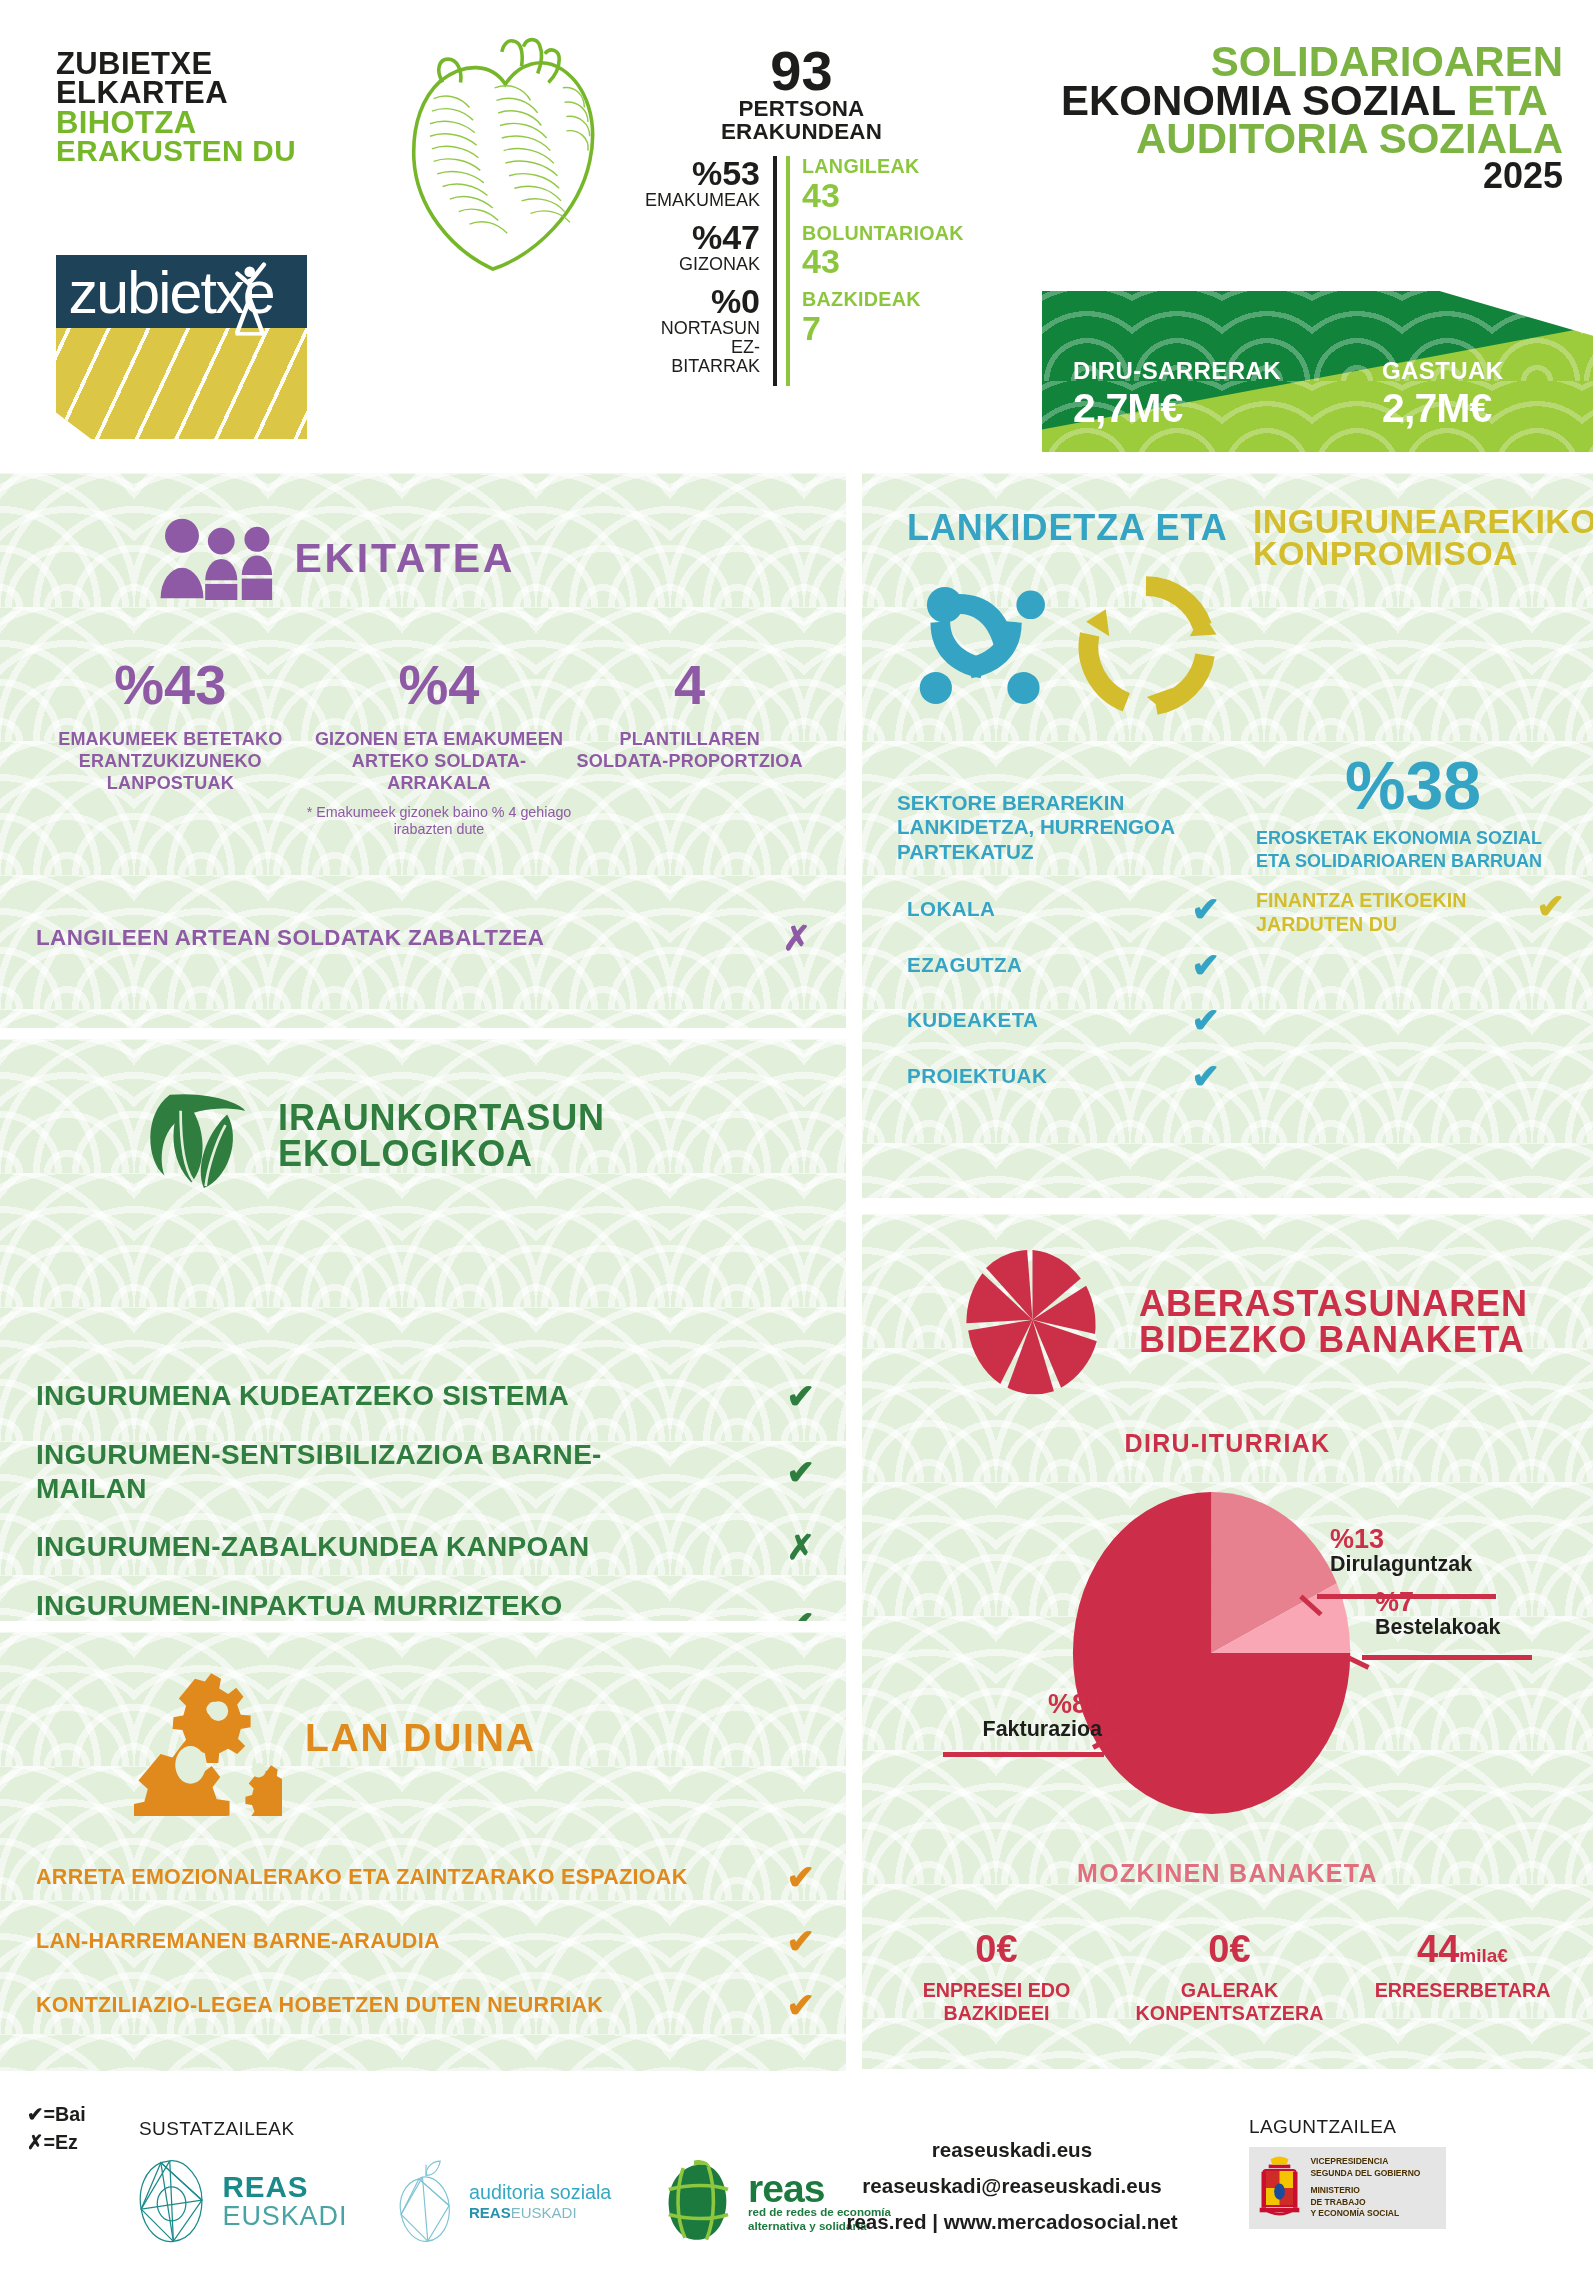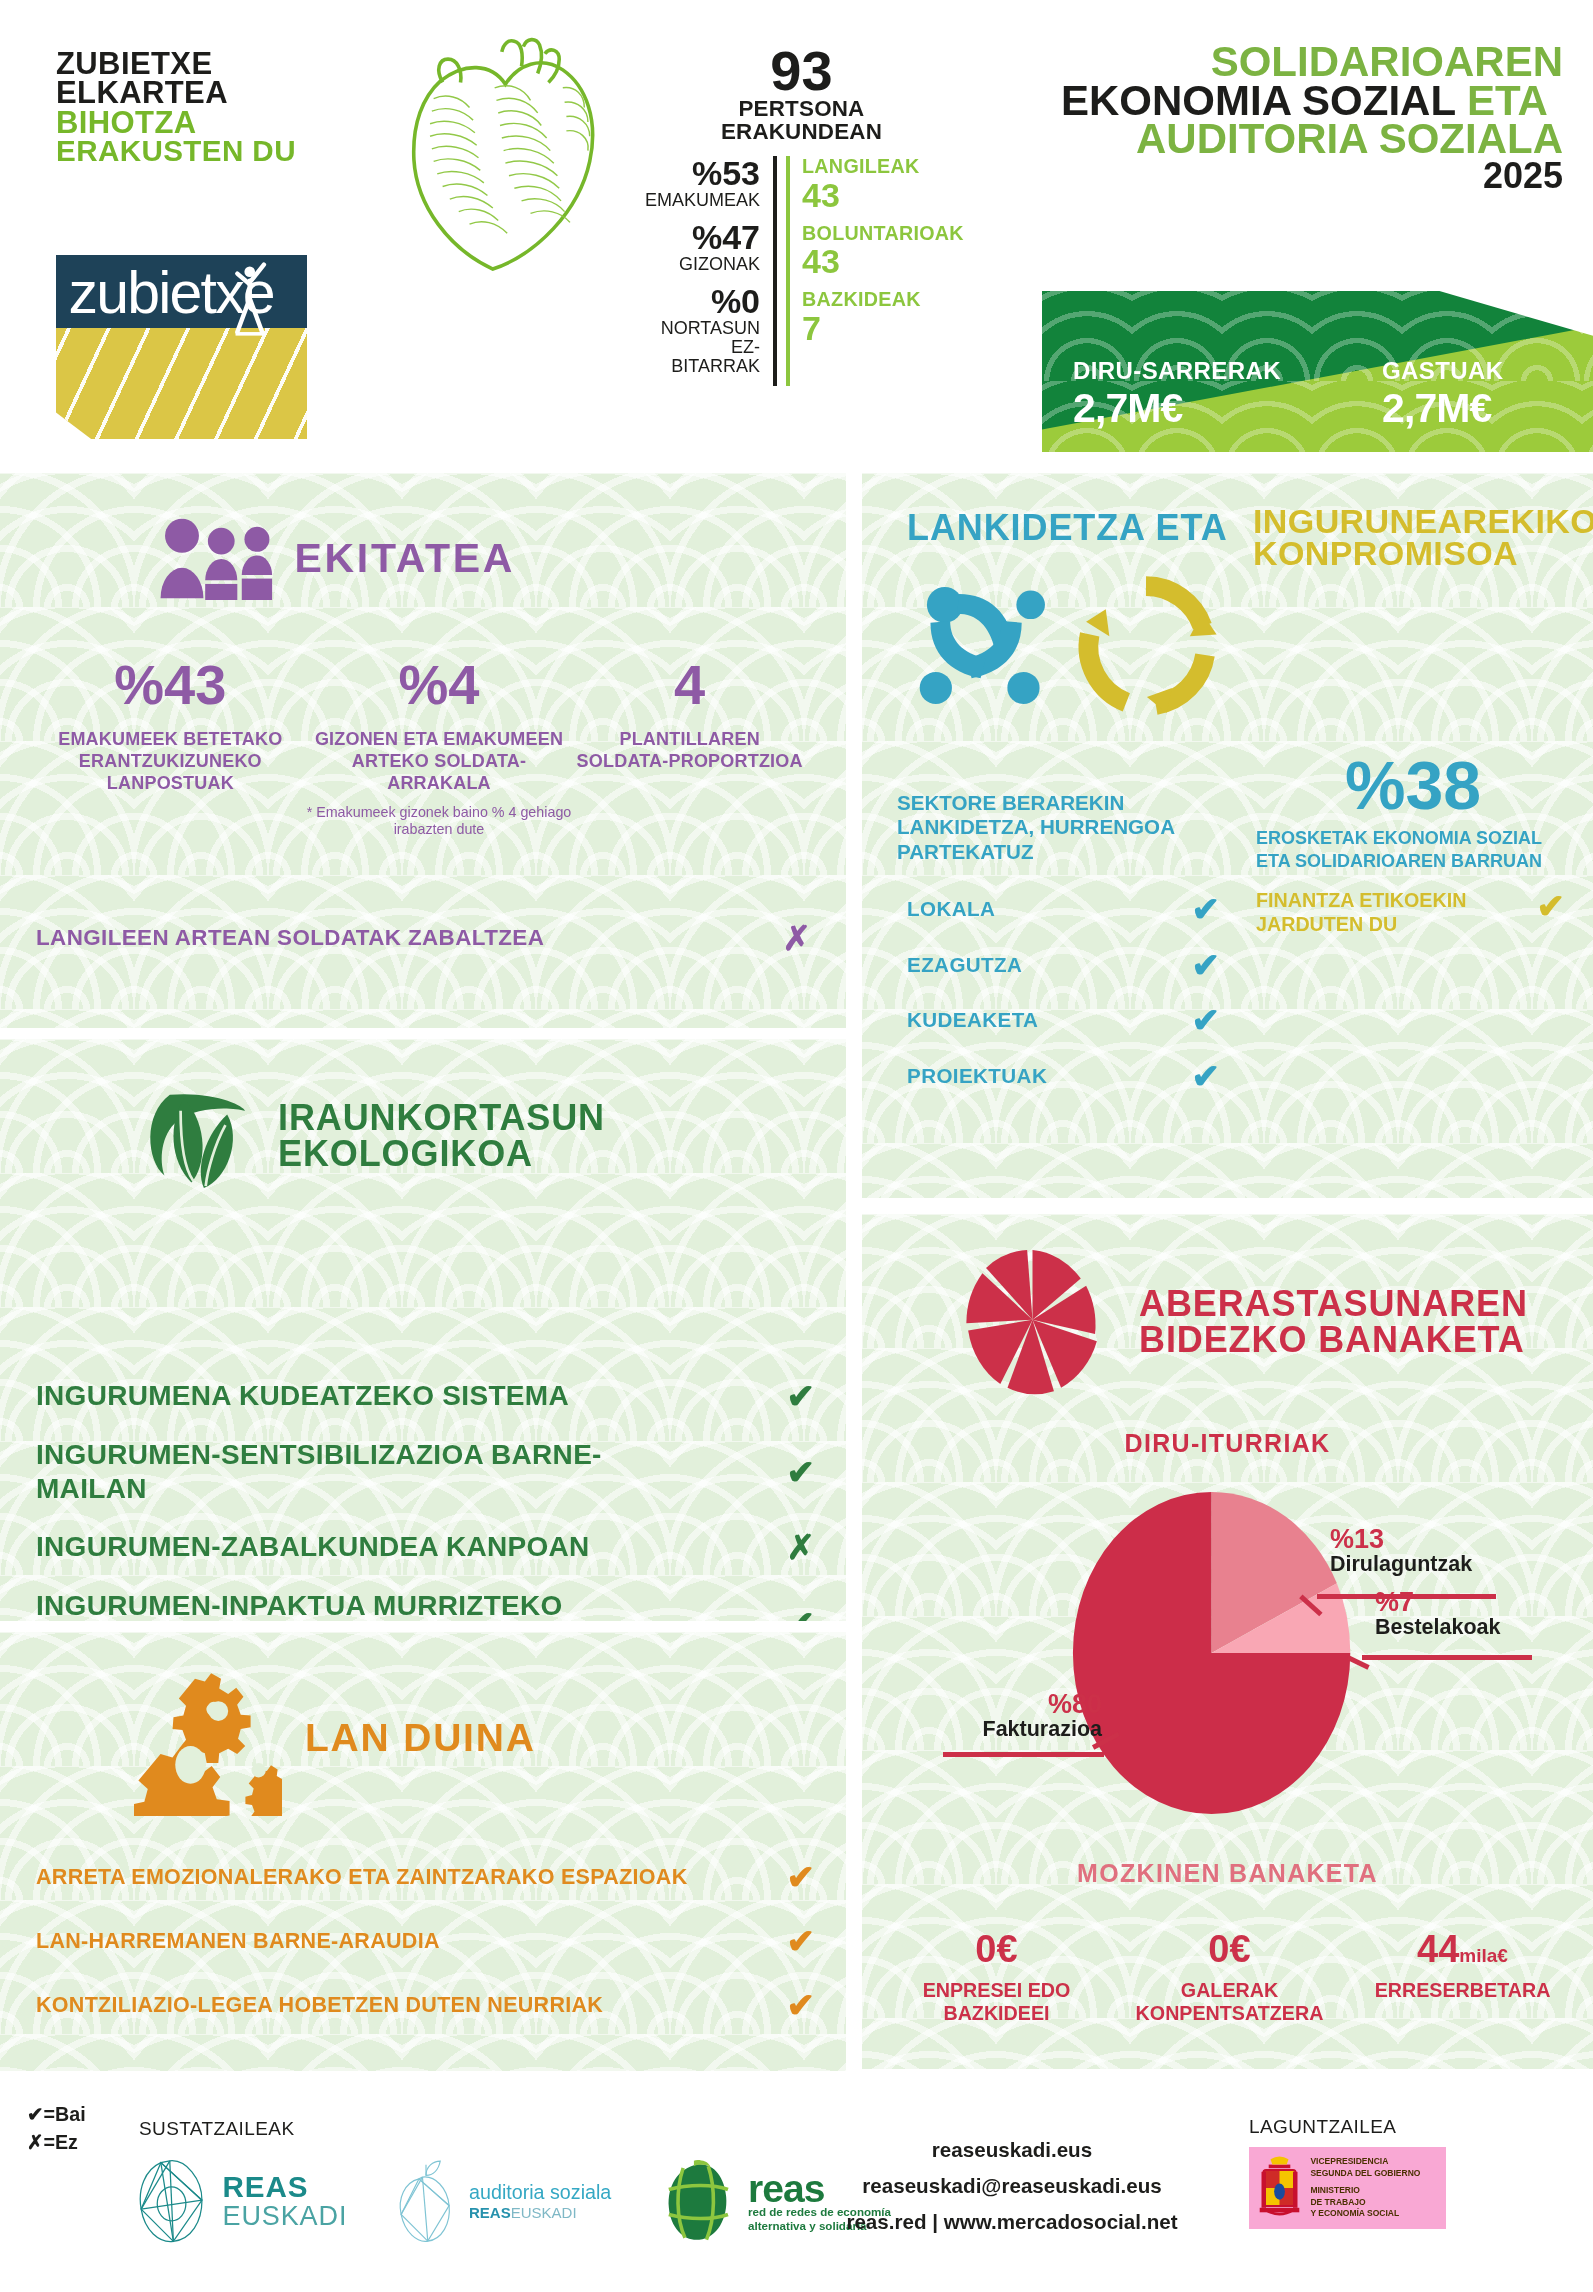--- a/index.html
+++ b/index.html
@@ -172,21 +172,21 @@
   .lre-txt i{ display:block; font-size:27px; color:#4aa3a3; font-style:normal; letter-spacing:0.9px; line-height:1.1;}
   .logo-aud{ display:flex; align-items:center; gap:10.7px; }
   .laud-txt b{ display:block; font-size:19.7px; color:#35a8c4; font-weight:400; line-height:1.1;}
   .laud-txt i{ display:block; font-size:15px; font-style:normal; line-height:1.2;}
   .laud-txt i .s{ color:#2792ad; font-weight:700;} .laud-txt i .t{ color:#7fb8c6;}
   .logo-reas{ display:flex; align-items:center; gap:10.7px; }
   .lrs-txt b{ display:block; font-size:39px; color:#1d7a3e; line-height:.85; letter-spacing:-0.9px; }
   .lrs-txt i{ display:block; font-size:11.6px; font-style:normal; color:#1d7a3e; font-weight:700; line-height:1.2; }
   .contact{ position:absolute; left:824px; top:52px; width:376px; text-align:center; font-size:20.6px; font-weight:700; line-height:1.75; color:#1d1d1b; }
   .lagun{ position:absolute; left:1249px; top:36px; font-size:19px; color:#1d1d1b; letter-spacing:0.4px;}
-  .gob{ position:absolute; left:1249px; top:67px; width:197px; height:82px; background:#f9a8d4; display:flex; align-items:center; gap:7.2px; padding:5.4px 7.2px; }
+  .gob{ position:absolute; left:1249px; top:67px; width:197px; height:82px; background:#e5e5e5; display:flex; align-items:center; gap:7.2px; padding:5.4px 7.2px; }
   .gob .txt{ font-size:8.5px; color:#4a3000; line-height:1.35; font-weight:600; }
   .gob .txt .sp{ display:block; height:6.3px; }
 </style>
 </head>
 <body>
 
 <div class="page">
 
   <div id="header">
 

